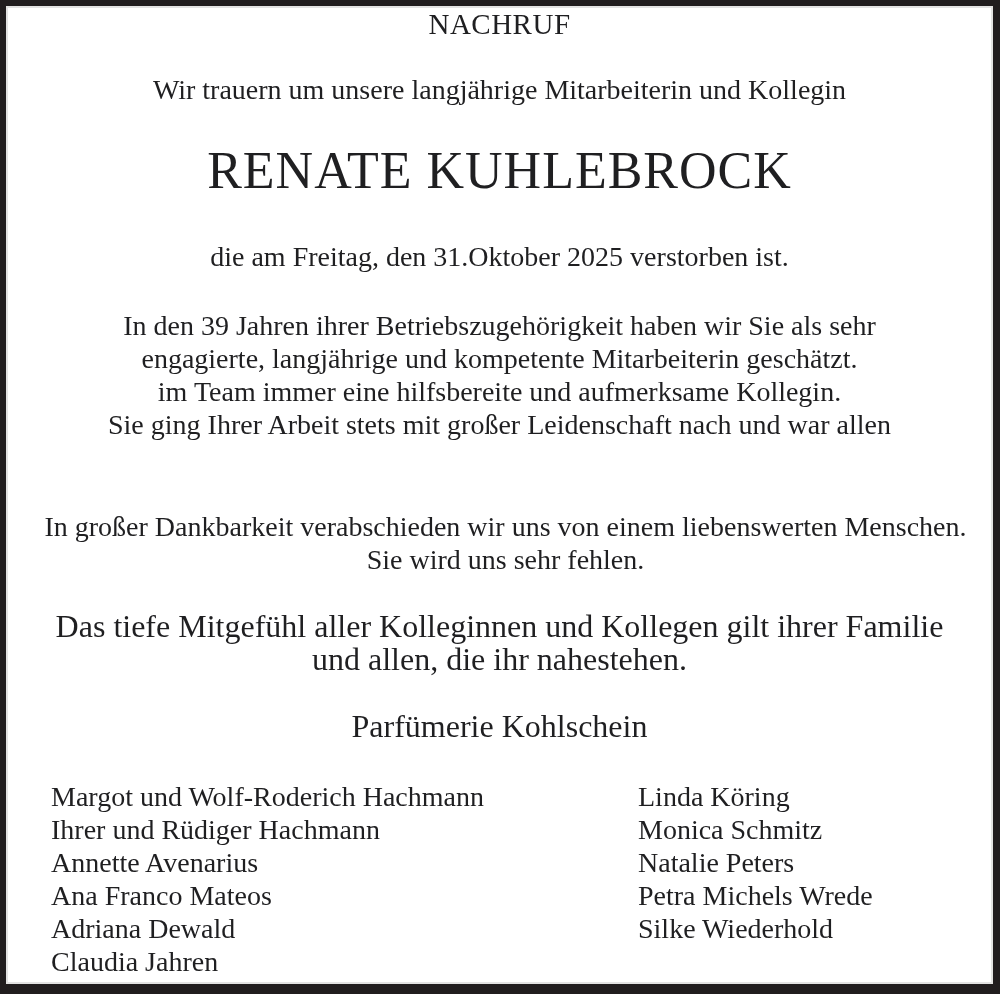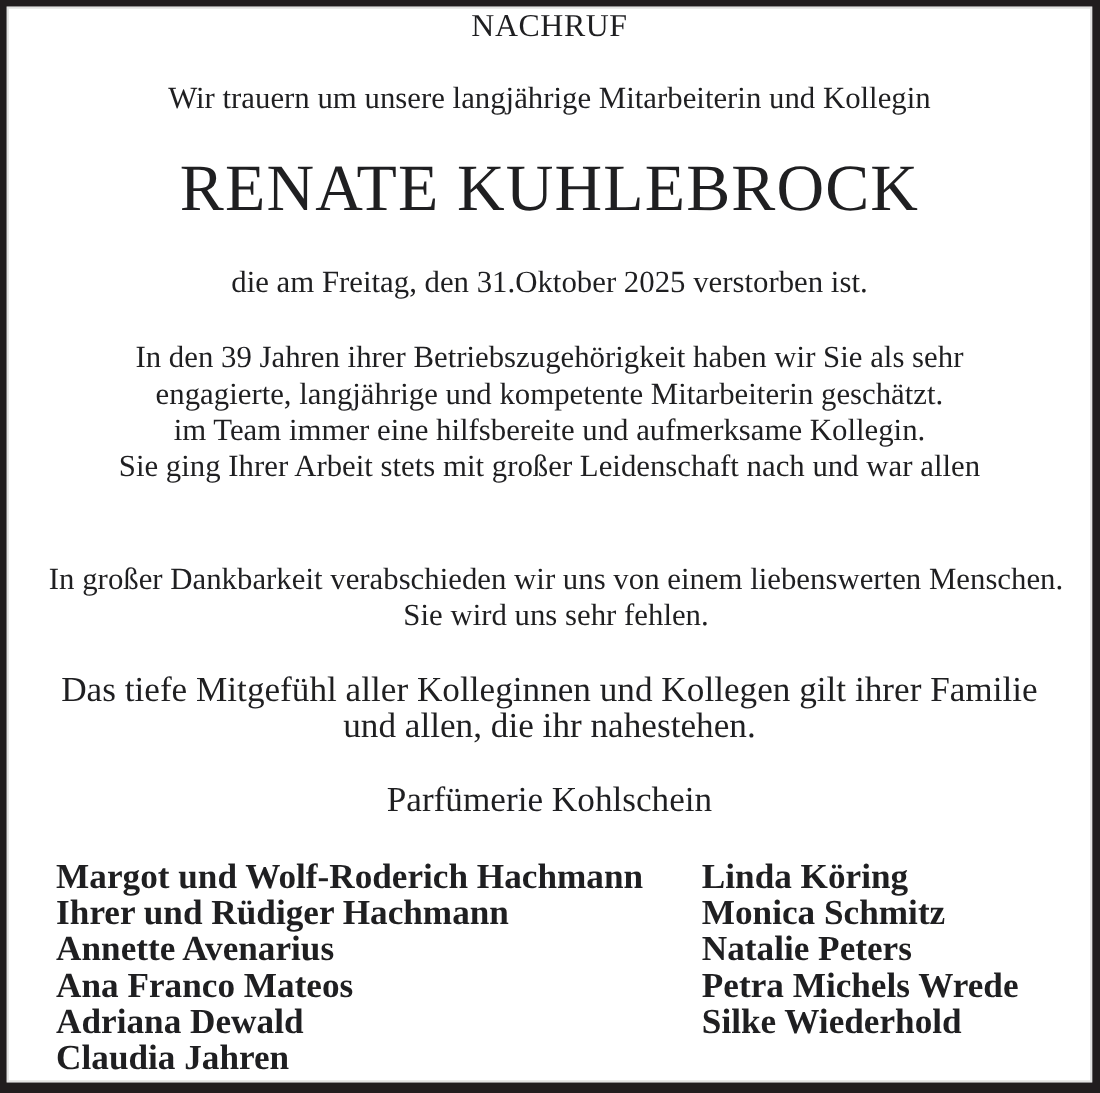--- a/index.html
+++ b/index.html
@@ -23,35 +23,34 @@
   .abs {
     position: absolute;
     left: 0;
     right: 0;
     text-align: center;
     white-space: nowrap;
   }
 
   .kicker       { top: 1px;   font-size: 29px; line-height: 34px; letter-spacing: 0.5px; }
   .intro        { top: 67px;  font-size: 28px; line-height: 33px; }
-  .deceased     { top: 132px; font-size: 60px; line-height: 66px; letter-spacing: 1px; }
+  .deceased     { top: 132px; font-size: 52px; line-height: 66px; letter-spacing: 1px; }
   .death-line   { top: 234px; font-size: 28px; line-height: 33px; }
   .para-tribute { top: 303px; font-size: 28px; line-height: 33px; }
   .para-farewell{ top: 504px; font-size: 28px; line-height: 33px; padding-left: 12px; }
   .para-condole { top: 604px; font-size: 32px; line-height: 33px; }
   .company      { top: 702px; font-size: 32px; line-height: 37px; }
 
   .names-col {
     position: absolute;
     top: 774px;
-    font-size: 32px;
+    font-size: 28px;
     line-height: 33px;
     text-align: left;
     white-space: nowrap;
-    font-weight: bold;
   }
   .names-left  { left: 45px; }
   .names-right { left: 632px; }
 </style>
 </head>
 <body>
 
 <div class="page">
 
   <div class="abs kicker">NACHRUF</div>

